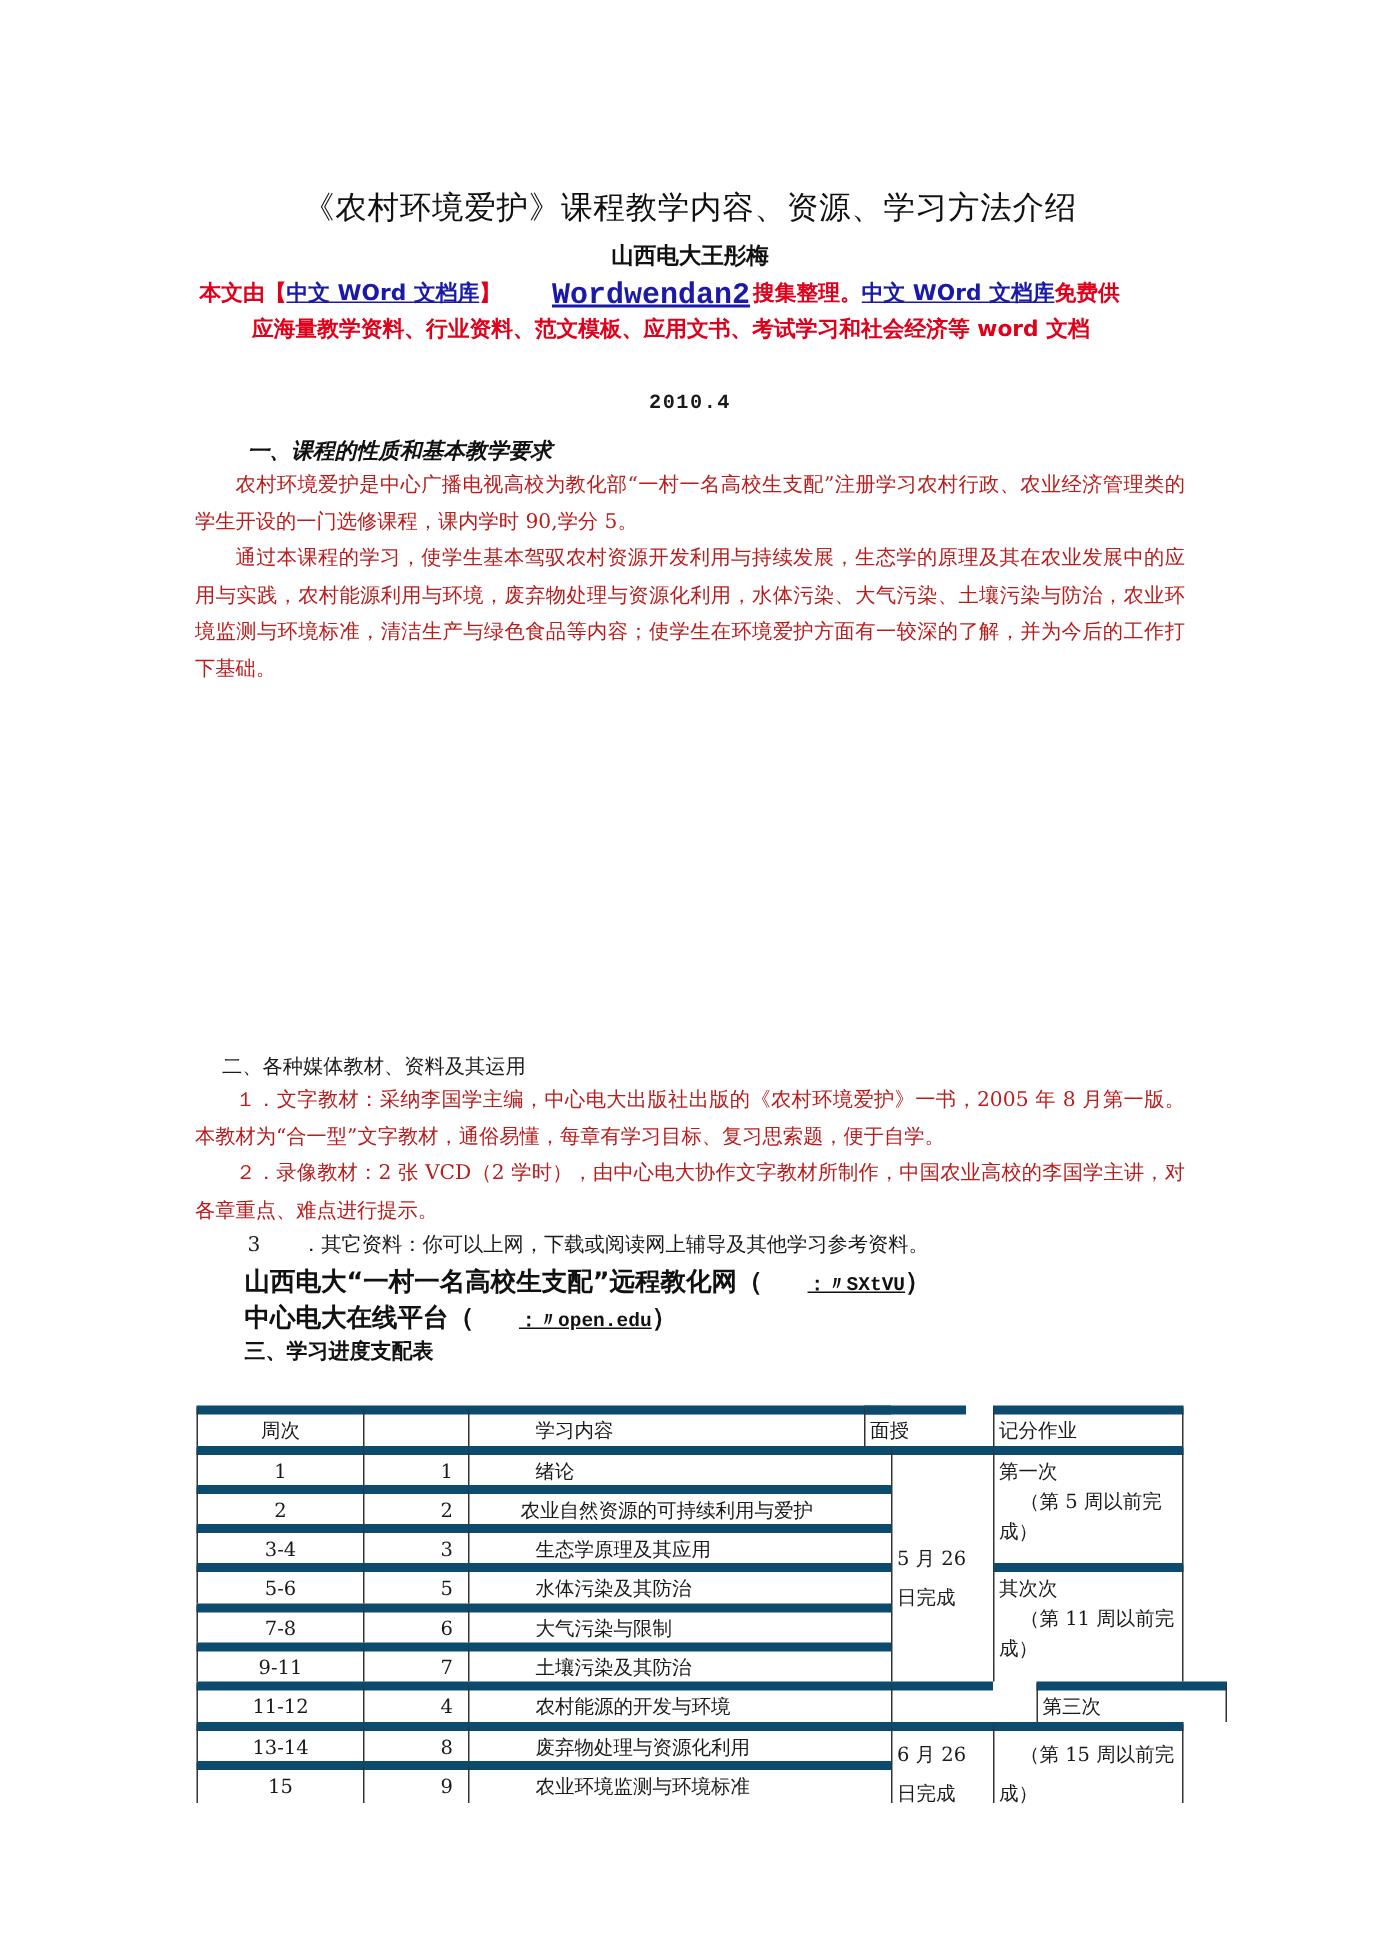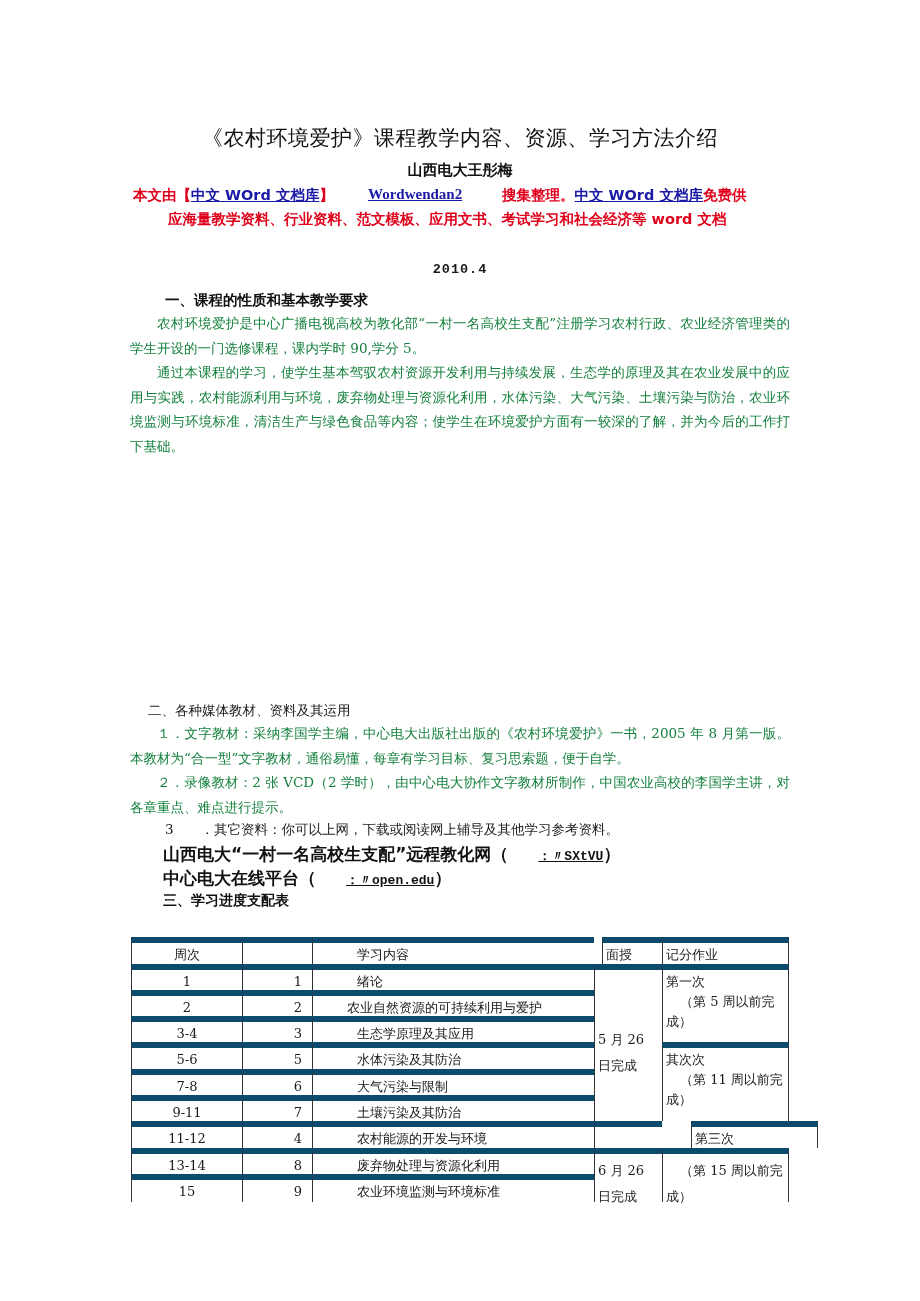--- a/index.html
+++ b/index.html
@@ -17,34 +17,34 @@
   .author {
     left: 0; width: 920px; top: 161px; text-align: center;
     font-size: 15px; font-weight: bold;
     font-family: "DejaVu Sans", sans-serif; color: #111;
   }
   .promo {
     font-size: 14.5px; font-weight: bold; color: #e0001b;
     font-family: "DejaVu Sans", sans-serif;
   }
   .promo a { color: #1a1aa6; text-decoration: underline; }
-  .promo .en { font-family: Liberation Serif, serif; font-size: 15px; }
+  .promo .en { font-family: Liberation Mono, monospace; font-size: 20px; }
   .date {
     left: 0; width: 920px; top: 262px; text-align: center;
     font-family: "Liberation Mono", "DejaVu Sans Mono", monospace;
     font-weight: bold; font-size: 13.5px; letter-spacing: 1px;
   }
   .h1 {
     font-family: "DejaVu Sans", sans-serif; font-weight: bold;
     font-size: 14.5px; color: #111;
   }
   .para {
     position: absolute; left: 130px; width: 660px;
     font-size: 13.5px; line-height: 24.5px; text-align: justify;
-    color: #15803d;
+    color: #b91c1c;
   }
   .para p { margin: 0; text-indent: 27px; }
   .big {
     font-family: "DejaVu Sans", sans-serif; font-size: 17px; font-weight: bold; color: #111;
   }
   .big .mono { font-family: "Liberation Mono", "DejaVu Sans Mono", monospace; font-size: 13px; text-decoration: underline; margin-left: 30px; }
   .h3 { font-family: "DejaVu Sans", sans-serif; font-size: 14px; font-weight: bold; color: #111; }
   .line { font-size: 13.5px; }
 
   
@@ -72,21 +72,21 @@
 <div class="abs promo" style="left:368px; top:186px;">
   <a href="#" class="en">Wordwendan2</a>
 </div>
 <div class="abs promo" style="left:502px; top:186px;">
   <span>搜集整理。</span><a href="#">中文 WOrd 文档库</a><span>免费供</span>
 </div>
 <div class="abs promo" style="left:168px; top:210px;">应海量教学资料、行业资料、范文模板、应用文书、考试学习和社会经济等 word 文档</div>
 
 <div class="abs date">2010.4</div>
 
-<div class="abs h1" style="left:165px; top:291px;">一、课程的性质和基本教学要求</div>
+<div class="abs h1" style="left:165px; top:291px;font-style:italic;">一、课程的性质和基本教学要求</div>
 <div class="para" style="top:311px;">
   <p>农村环境爱护是中心广播电视高校为教化部“一村一名高校生支配”注册学习农村行政、农业经济管理类的学生开设的一门选修课程，课内学时 90,学分 5。</p>
   <p>通过本课程的学习，使学生基本驾驭农村资源开发利用与持续发展，生态学的原理及其在农业发展中的应用与实践，农村能源利用与环境，废弃物处理与资源化利用，水体污染、大气污染、土壤污染与防治，农业环境监测与环境标准，清洁生产与绿色食品等内容；使学生在环境爱护方面有一较深的了解，并为今后的工作打下基础。</p>
 </div>
 
 <div class="abs line" style="left:148px; top:702px;">二、各种媒体教材、资料及其运用</div>
 <div class="para" style="top:721px;">
   <p>１．文字教材：采纳李国学主编，中心电大出版社出版的《农村环境爱护》一书，2005 年 8 月第一版。本教材为“合一型”文字教材，通俗易懂，每章有学习目标、复习思索题，便于自学。</p>
   <p>２．录像教材：2 张 VCD（2 学时），由中心电大协作文字教材所制作，中国农业高校的李国学主讲，对各章重点、难点进行提示。</p>
 </div>
@@ -99,21 +99,21 @@
   <span>中心电大在线平台（</span><span class="mono">：〃open.edu</span><span>）</span>
 </div>
 
 <div class="abs h3" style="left:163px; top:892px;">三、学习进度支配表</div>
 
 <div class="tbl">
 
   <div class="cell center" style="left:0;width:111px;top:0;height:27px;">周次</div>
   <div class="cell center" style="left:111px;width:70px;top:0;height:27px;"></div>
   <div class="cell" style="left:181px;width:282px;top:0;height:27px;padding-left:44px;">学习内容</div>
-  <div class="cell" style="left:471px;width:68px;top:0;height:27px;">面授</div>
+  <div class="cell" style="left:445px;width:68px;top:0;height:27px;">面授</div>
   <div class="cell r" style="left:531px;width:127px;top:0;height:27px;">记分作业</div>
 
   <div class="cell center" style="left:0;width:111px;top:27px;height:26px;">1</div>
   <div class="cell right" style="left:111px;width:70px;top:27px;height:26px;">1</div>
   <div class="cell" style="left:181px;width:282px;top:27px;height:26px;padding-left:44px;">绪论</div>
 
   <div class="cell center" style="left:0;width:111px;top:53px;height:26px;">2</div>
   <div class="cell right" style="left:111px;width:70px;top:53px;height:26px;">2</div>
   <div class="cell" style="left:181px;width:282px;top:53px;height:26px;padding-left:34px;">农业自然资源的可持续利用与爱护</div>
 

